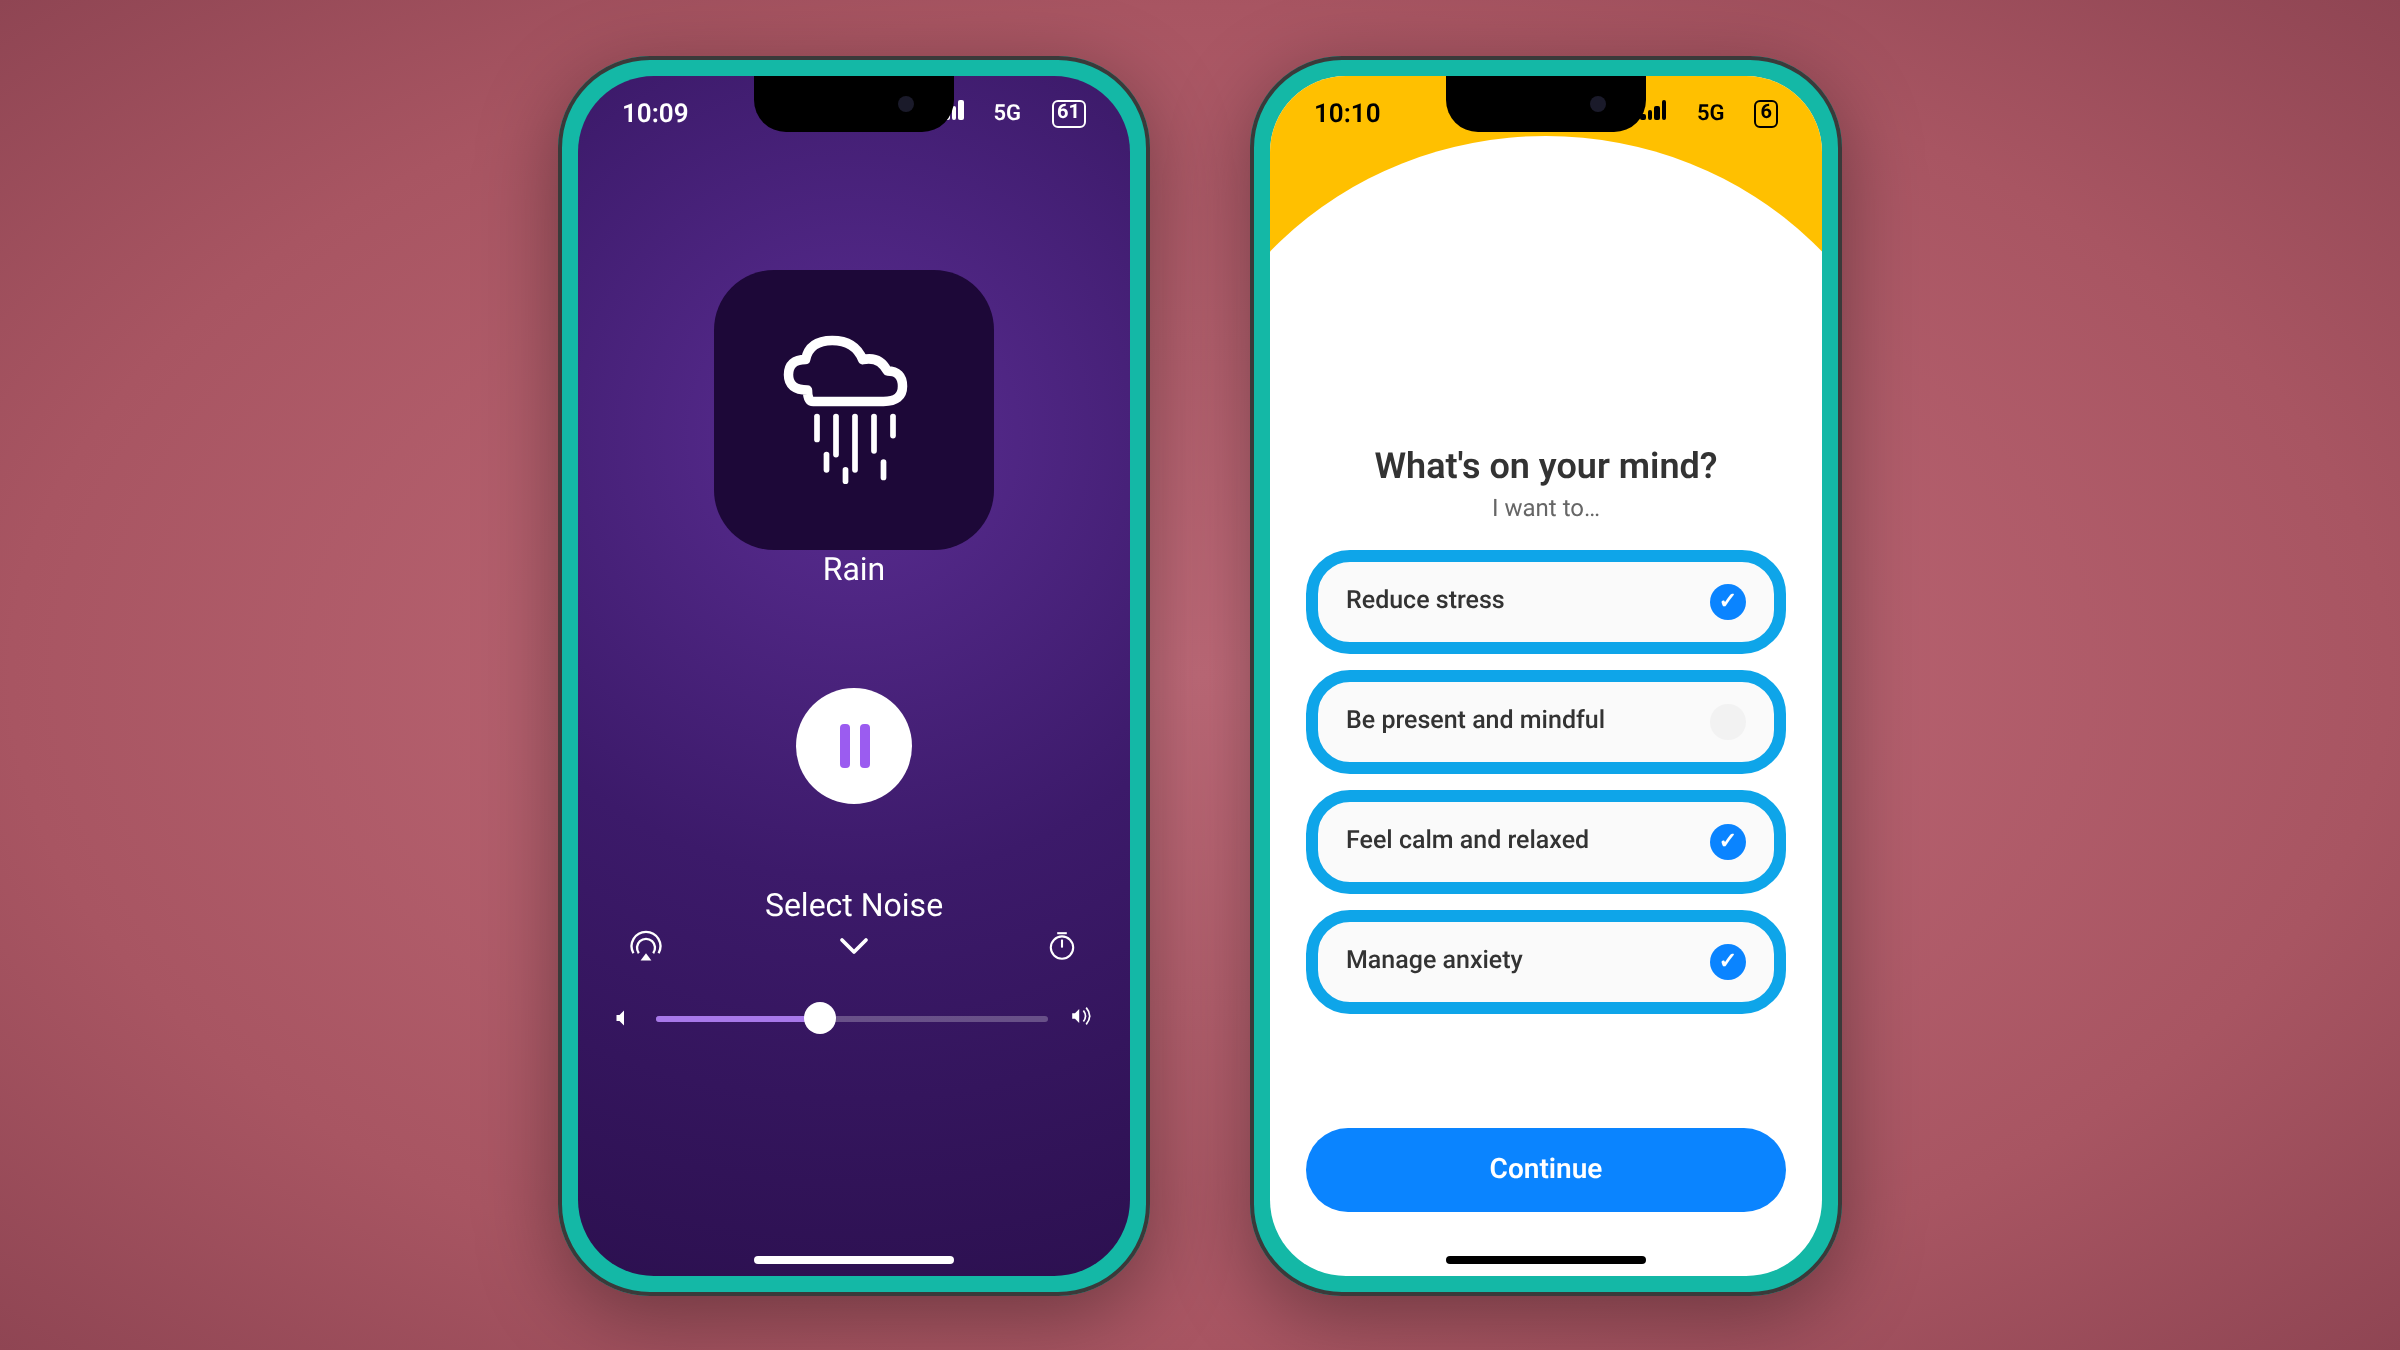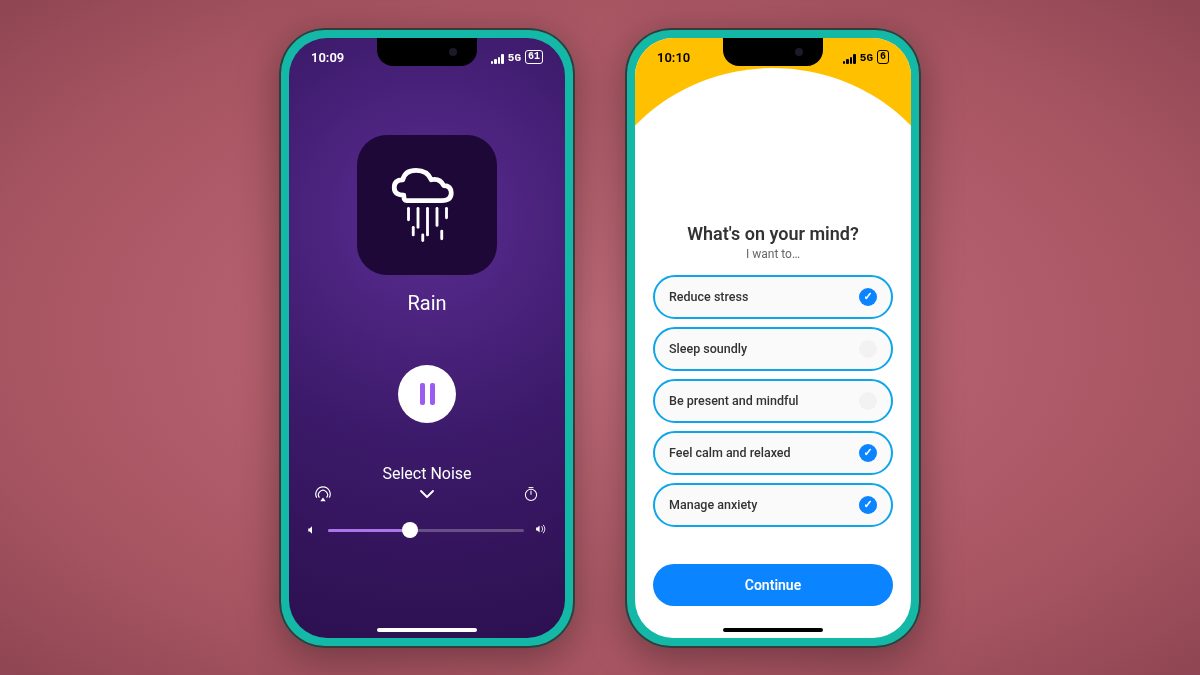--- a/index.html
+++ b/index.html
@@ -68,24 +68,23 @@
     padding: 12px 22px 0 22px;
     font-size: 13px;
     font-weight: 600;
     z-index: 5;
   }
   .status-left { flex: 1; }
   .status-right {
     flex: 1;
     display: flex;
     justify-content: flex-end;
-    align-items: flex-end;
-    gap: 4px;
+    align-items: flex-start;
+    gap: 15px;
     font-size: 11px;
-    font-family: Liberation Mono, monospace;
   }
   .signal-bars {
     display: flex;
     align-items: flex-end;
     gap: 1px;
     height: 10px;
   }
   .signal-bars span {
     width: 2.5px;
     background: currentColor;
@@ -109,22 +108,21 @@
     width: 140px;
     height: 140px;
     background: #1d0838;
     border-radius: 30px;
     margin-top: 70px;
     display: flex;
     align-items: center;
     justify-content: center;
   }
   .track-title {
-    margin-top: 16px;
-    font-size: 20px;
+    font-size: 16px;
     font-weight: 400;
   }
   .play-button {
     width: 58px;
     height: 58px;
     background: #fff;
     border-radius: 50%;
     margin-top: 50px;
     display: flex;
     align-items: center;
@@ -260,21 +258,21 @@
   }
   .question-sub {
     font-size: 12px;
     color: #666;
     margin-top: 3px;
     margin-bottom: 14px;
   }
   .option {
     width: 100%;
     background: #fafafa;
-    border: 2px solid #0ea5e9;
+    border: 6px solid #0ea5e9;
     border-radius: 22px;
     padding: 11px 14px;
     font-size: 12.5px;
     font-weight: 500;
     color: #333;
     display: flex;
     align-items: center;
     justify-content: space-between;
     margin-bottom: 8px;
   }
@@ -423,24 +421,20 @@
 
     <div class="question-area">
       <div class="question-title">What's on your mind?</div>
       <div class="question-sub">I want to…</div>
 
       <div class="option">
         <span>Reduce stress</span>
         <span class="check on">✓</span>
       </div>
       <div class="option">
-        <span>Sleep soundly</span>
-        <span class="check"></span>
-      </div>
-      <div class="option">
         <span>Be present and mindful</span>
         <span class="check"></span>
       </div>
       <div class="option">
         <span>Feel calm and relaxed</span>
         <span class="check on">✓</span>
       </div>
       <div class="option">
         <span>Manage anxiety</span>
         <span class="check on">✓</span>

